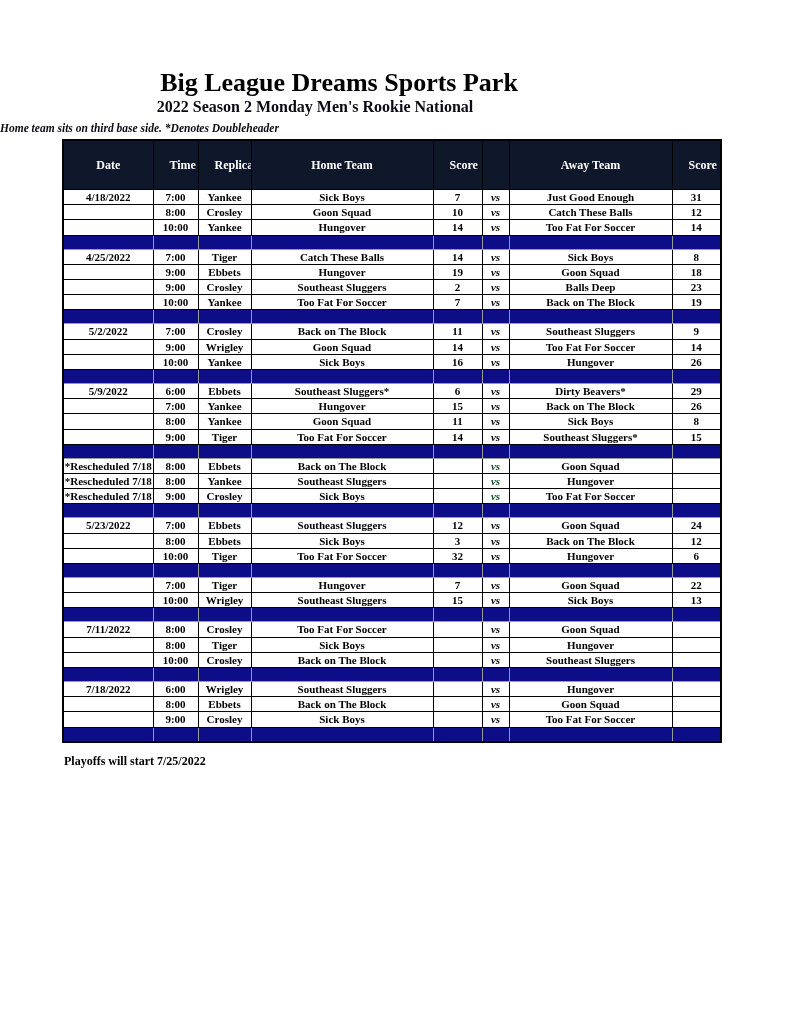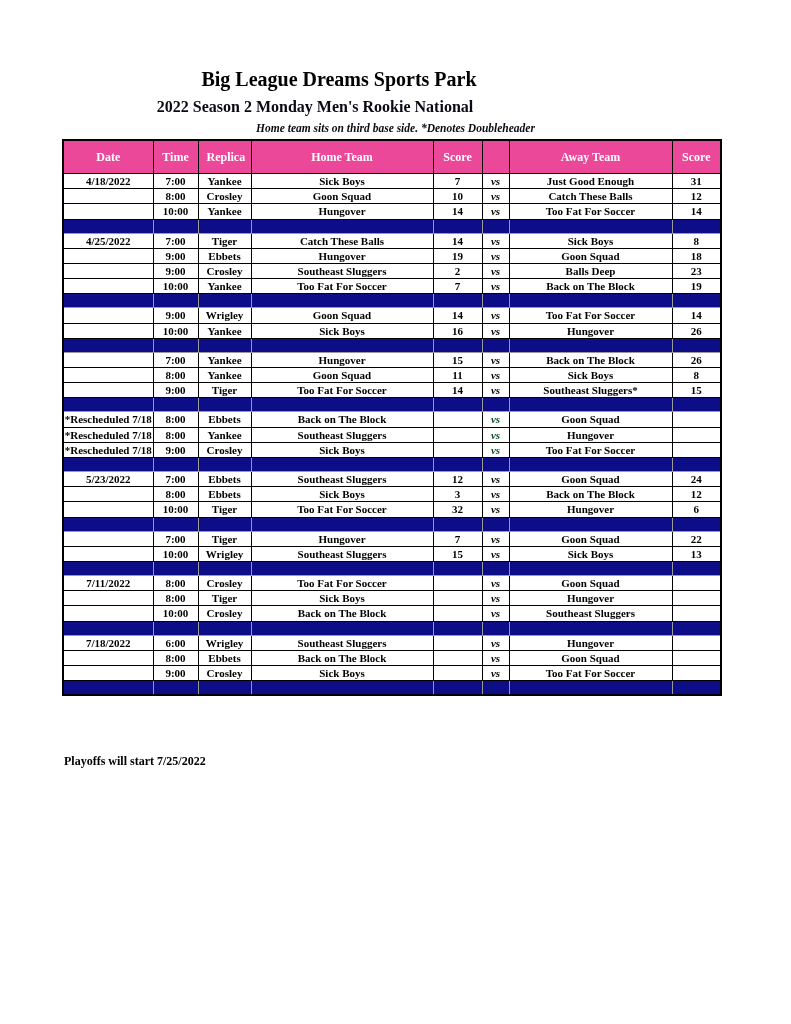--- a/index.html
+++ b/index.html
@@ -5,41 +5,41 @@
   html,body{margin:0;padding:0;background:#fff;}
   .page{
     position:relative;
     width:791px;height:1024px;
     background:#fff;
     font-family:"Liberation Serif","DejaVu Serif",serif;
     overflow:hidden;
   }
   .page-title{
     position:absolute;top:68px;left:0;width:678px;
-    text-align:center;font-size:20px;font-weight:bold;color:#000;
+    text-align:center;font-size:26px;font-weight:bold;color:#000;
   }
   .page-subtitle{
     position:absolute;top:98px;left:0;width:630px;
     text-align:center;font-size:16px;font-weight:bold;color:#0a0a14;
   }
   .page-note{
     position:absolute;top:122px;left:0;width:791px;
-    text-align:center;font-size:11.5px;font-weight:bold;font-style:italic;color:#0a0a14;
+    font-size:11.5px;font-weight:bold;font-style:italic;color:#0a0a14;
   }
   table.sched{
     position:absolute;top:139px;left:62px;
     width:658px;
     border-collapse:collapse;table-layout:fixed;
     border:2.5px solid #000;
   }
   table.sched th{
-    background:#ec4899;color:#fff;
+    background:#0f172a;color:#fff;
     font-size:12px;font-weight:bold;
     border:1.5px solid #000;
-    height:16px;padding:8px;white-space:nowrap;overflow:hidden;
+    height:16px;padding:16px;white-space:nowrap;overflow:hidden;
   }
   table.sched td{
     background:#fff;color:#000;
     font-size:11px;font-weight:bold;text-align:center;
     border:1.5px solid #000;
     height:14.2px;line-height:14.2px;padding:0;white-space:nowrap;overflow:hidden;
   }
   tr.sep td{
     background:#0d0d87;
     border:1px solid #9a9a9a;
@@ -172,20 +172,30 @@
           <td></td>
           <td></td>
           <td></td>
           <td></td>
           <td></td>
           <td></td>
           <td></td>
           <td></td>
         </tr>
         <tr>
+          <td>5/2/2022</td>
+          <td>7:00</td>
+          <td>Crosley</td>
+          <td class="hl">Back on The Block</td>
+          <td class="hl">11</td>
+          <td class="vs">vs</td>
+          <td>Southeast Sluggers</td>
+          <td>9</td>
+        </tr>
+        <tr>
           <td></td>
           <td>9:00</td>
           <td>Wrigley</td>
           <td class="hl">Goon Squad</td>
           <td class="hl">14</td>
           <td class="vs">vs</td>
           <td class="hl">Too Fat For Soccer</td>
           <td class="hl">14</td>
         </tr>
         <tr>
@@ -200,20 +210,30 @@
         </tr>
         <tr class="sep">
           <td></td>
           <td></td>
           <td></td>
           <td></td>
           <td></td>
           <td></td>
           <td></td>
           <td></td>
+        </tr>
+        <tr>
+          <td>5/9/2022</td>
+          <td>6:00</td>
+          <td>Ebbets</td>
+          <td>Southeast Sluggers*</td>
+          <td>6</td>
+          <td class="vs">vs</td>
+          <td class="hl">Dirty Beavers*</td>
+          <td class="hl">29</td>
         </tr>
         <tr>
           <td></td>
           <td>7:00</td>
           <td>Yankee</td>
           <td>Hungover</td>
           <td>15</td>
           <td class="vs">vs</td>
           <td class="hl">Back on The Block</td>
           <td class="hl">26</td>

